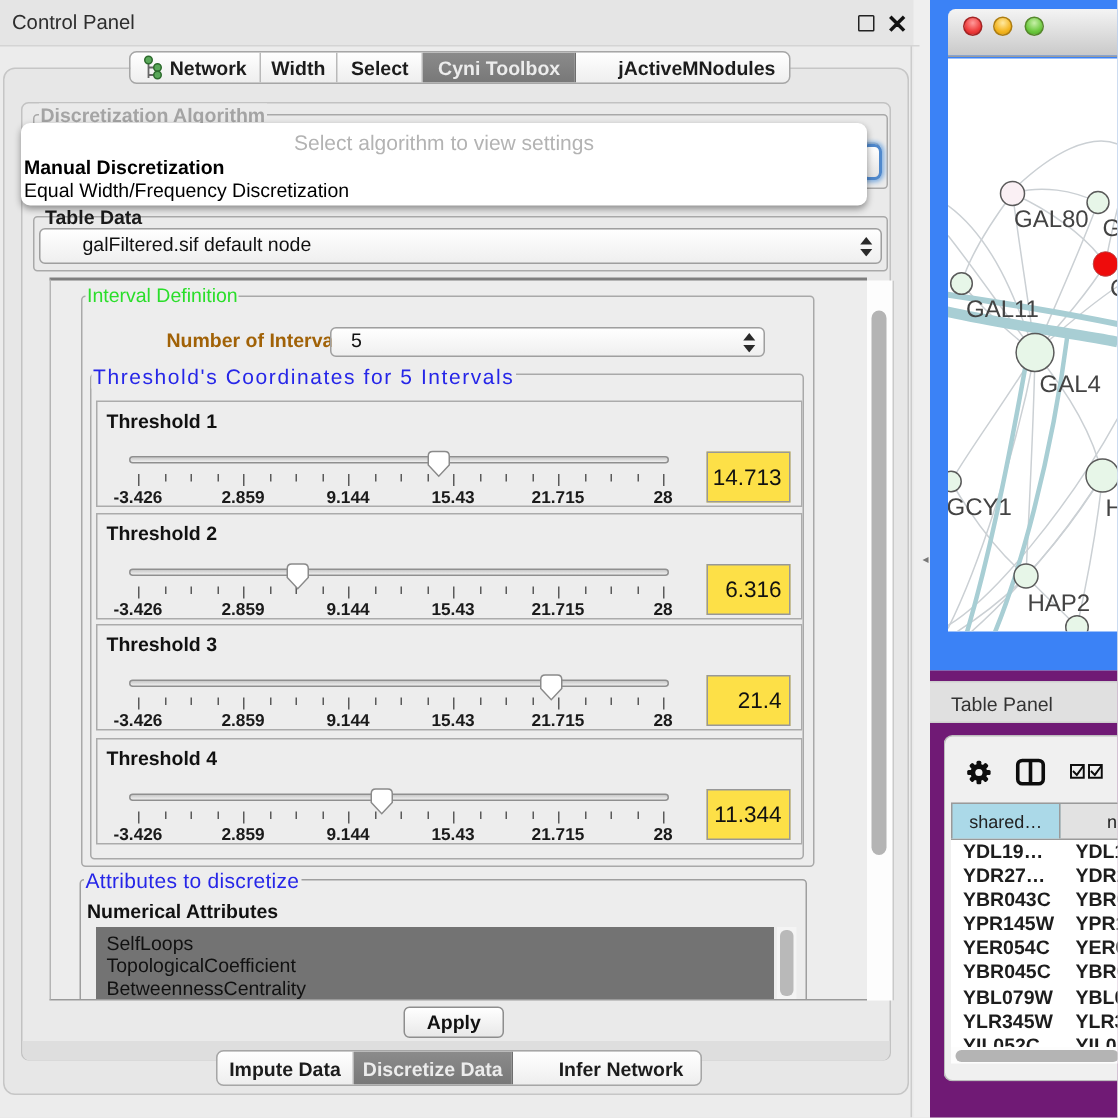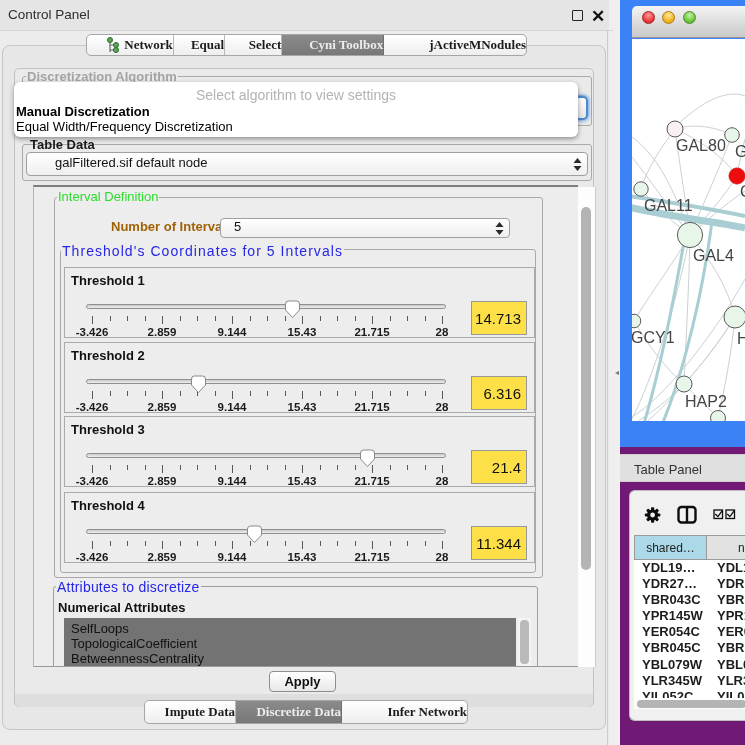--- a/index.html
+++ b/index.html
@@ -18,22 +18,22 @@
   #cpclose { left:591px; top:6px; font-size:17px; font-weight:900; color:#111; }
   #outerpanel { left:2px; top:45px; width:604px; height:685px; background:#e7e7e7;
      border:1px solid #c6c6c6; border-radius:8px; }
   #formpanel { left:14px; top:68px; width:580px; height:639px; background:#eaeaea;
      border:1px solid #c2c2c2; border-radius:5px; }
   #formfoot { left:15px; top:694px; width:578px; height:13px; background:#dedede; border-radius:0 0 5px 5px; }
 
   
   .seg { display:flex; align-items:center; border:1px solid #a6a6a6; border-radius:5px;
      background:linear-gradient(#ffffff,#eeeeee); overflow:hidden; }
-  .seg .s { height:100%; display:flex; align-items:center; justify-content:flex-end;
-     font-size:13px; font-weight:600; color:#1c1c1c; border-right:1px solid #b9b9b9;font-family:Liberation Serif, serif; }
+  .seg .s { height:100%; display:flex; align-items:center; justify-content:center;
+     font-size:13px; font-weight:600; color:#1c1c1c; border-right:1px solid #b9b9b9; }
   .seg .s:last-child { border-right:none;margin-left:19px; }
   .seg .sel { background:linear-gradient(#8b8b8b,#787878); color:#ececec; border-right-color:#6e6e6e; }
   #toptabs { left:86px; top:34px; width:441px; height:22px; }
   #bottabs { left:144px; top:700px; width:324px; height:24px; }
 
   
   .group { border:1px solid #a9a9a9; border-radius:3px; }
   .gtitle { position:absolute; font-size:13px; background:#eaeaea; padding:0 1px; }
 
   
@@ -165,21 +165,21 @@
 
   <div id="toptabs" class="abs seg">
     <div class="s" style="width:91px;">
       <svg width="14" height="18" viewBox="0 0 14 18" style="margin-right:4px;">
         <path d="M4 4 L4 16 M4 9 L10 9 M4 14 L10 14" stroke="#666" stroke-width="1.2" fill="none"></path>
         <circle cx="4" cy="4" r="2.5" fill="#5aa85a" stroke="#2d6b2d"></circle>
         <circle cx="10" cy="9" r="2.5" fill="#5aa85a" stroke="#2d6b2d"></circle>
         <circle cx="10" cy="14" r="2.5" fill="#5aa85a" stroke="#2d6b2d"></circle>
       </svg>
       Network</div>
-    <div class="s" style="width:54px;">Equal</div>
+    <div class="s" style="width:54px;">Width</div>
     <div class="s" style="width:60px;">Select</div>
     <div class="s sel" style="width:107px;">Cyni Toolbox</div>
     <div class="s" style="width:129px;">jActiveMNodules</div>
   </div>
 
   <div id="galgo" class="abs group"></div>
   <div id="galgo-title" class="gtitle">Discretization Algorithm</div>
   <div id="algocombo" class="abs"></div>
   <div id="algoglow" class="abs"></div>
 

